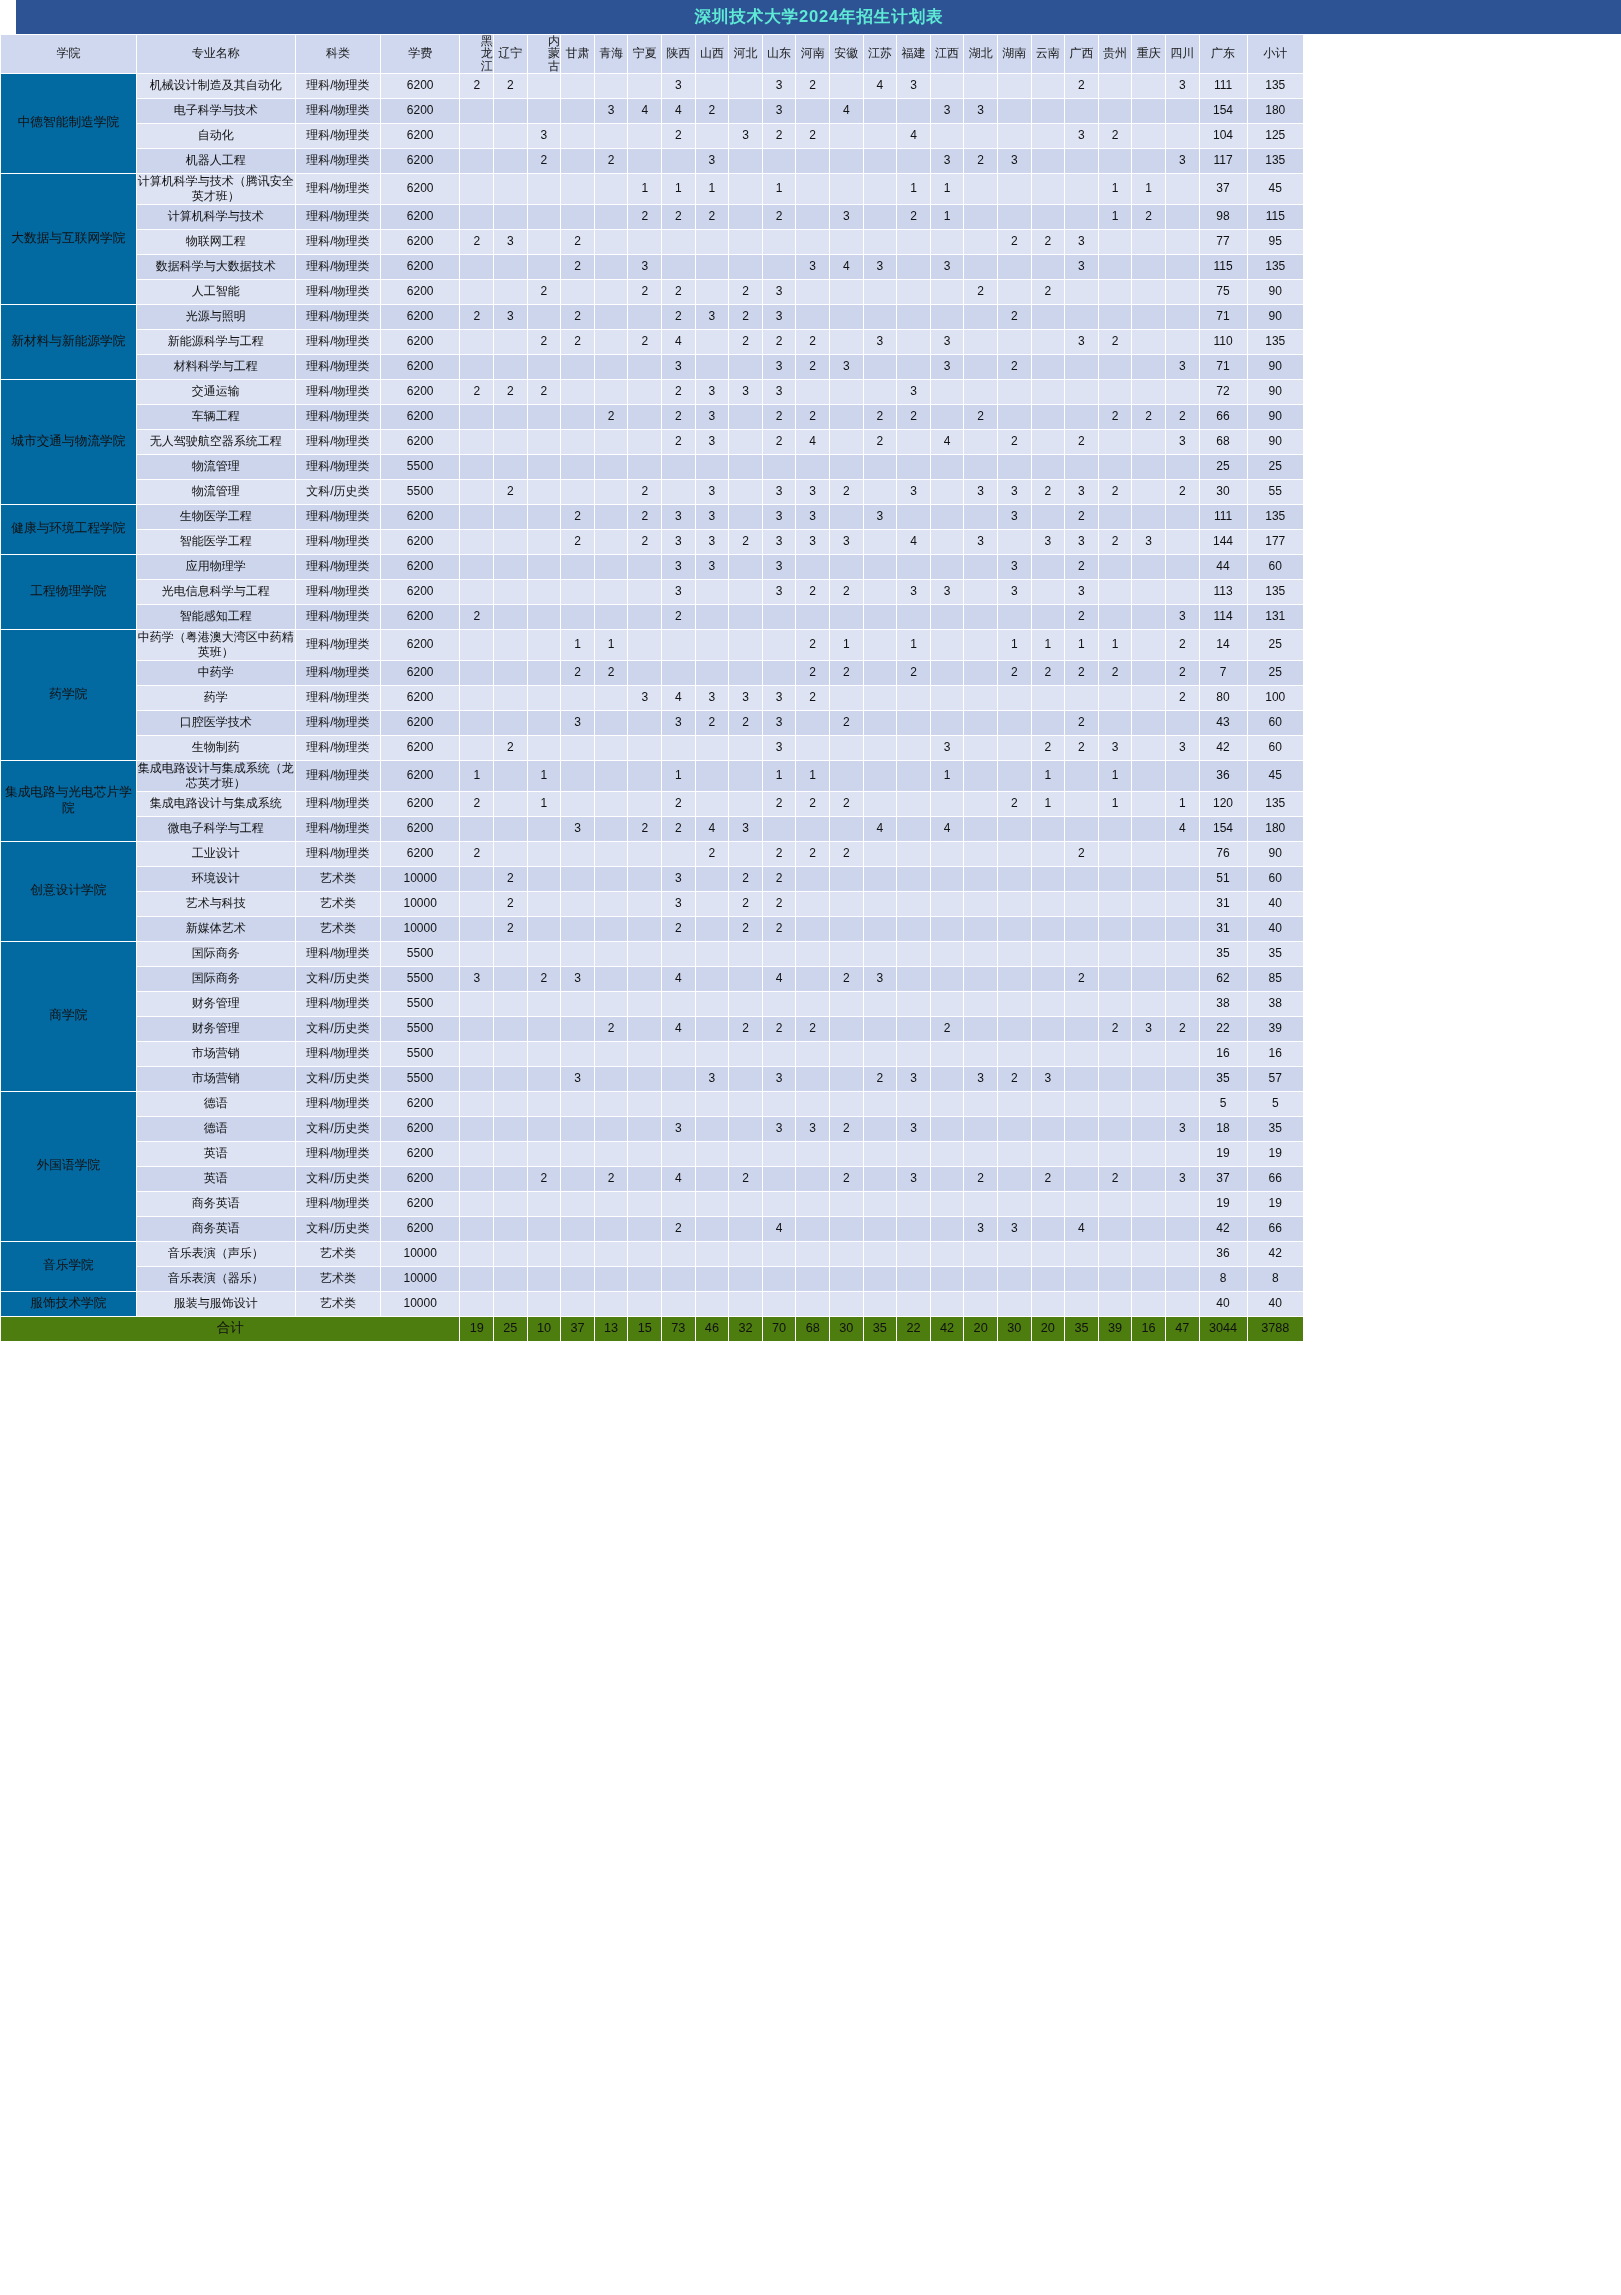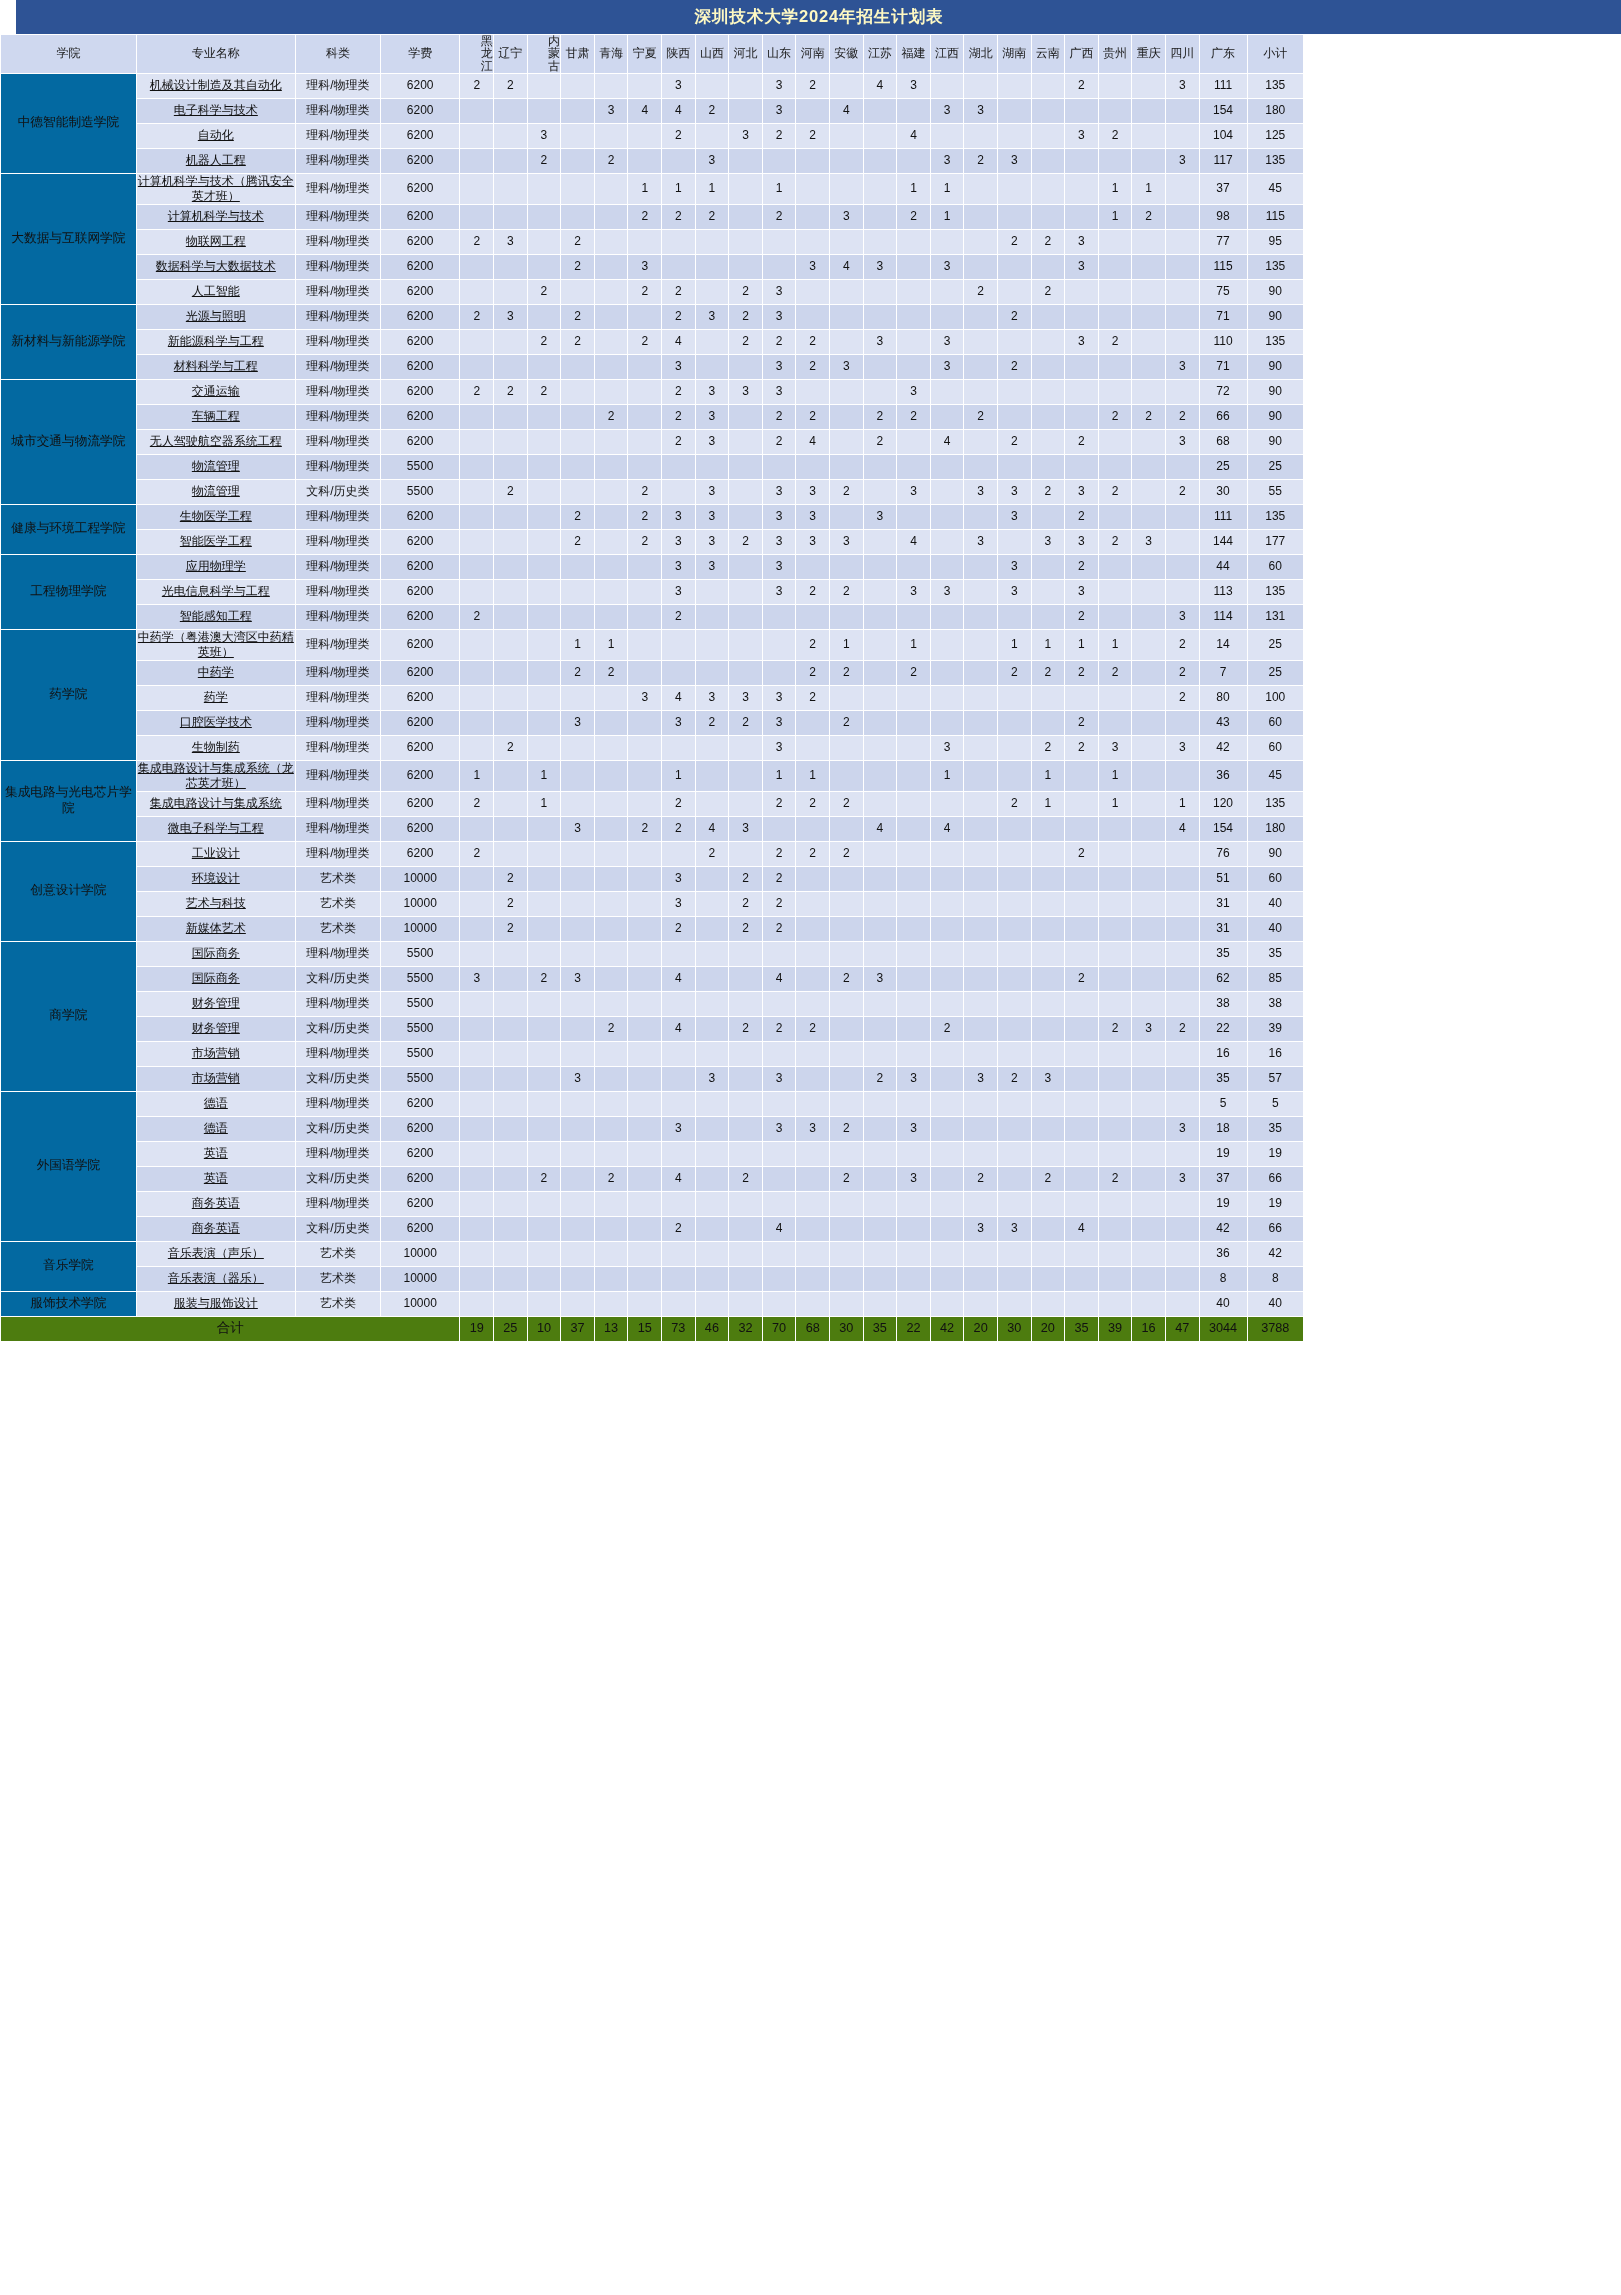--- a/index.html
+++ b/index.html
@@ -10,21 +10,21 @@
   body {
     font-family: "Liberation Sans", "DejaVu Sans", sans-serif;
     width: 1622px;
   }
   #sheet {
     width: 1622px;
     box-sizing: border-box;
   }
   .title-bar {
     background: #2e5395;
-    color: #fef9c3;
+    color: #5eead4;
     font-size: 16.6px;
     font-weight: bold;
     text-align: center;
     padding: 5.5px 0 6.3px 0;
     letter-spacing: 0.8px;
     margin-left: 16px;
   }
   table.plan {
     border-collapse: collapse;
     table-layout: fixed;
@@ -61,21 +61,20 @@
     background: #cfd8ef;
     font-size: 12.7px;
   }
   tbody tr.band-a td.college,
   tbody tr.band-b td.college {
     background: #0369a1;
   }
   td.major {
     font-size: 12px;
     padding: 1.6px 3.2px;
-    text-decoration: underline;
   }
   td.kelei, td.fee {
     font-size: 12px;
   }
   td.num {
     font-size: 12px;
   }
   tfoot td {
     background: #4d7c0f;
     font-size: 12.7px;

